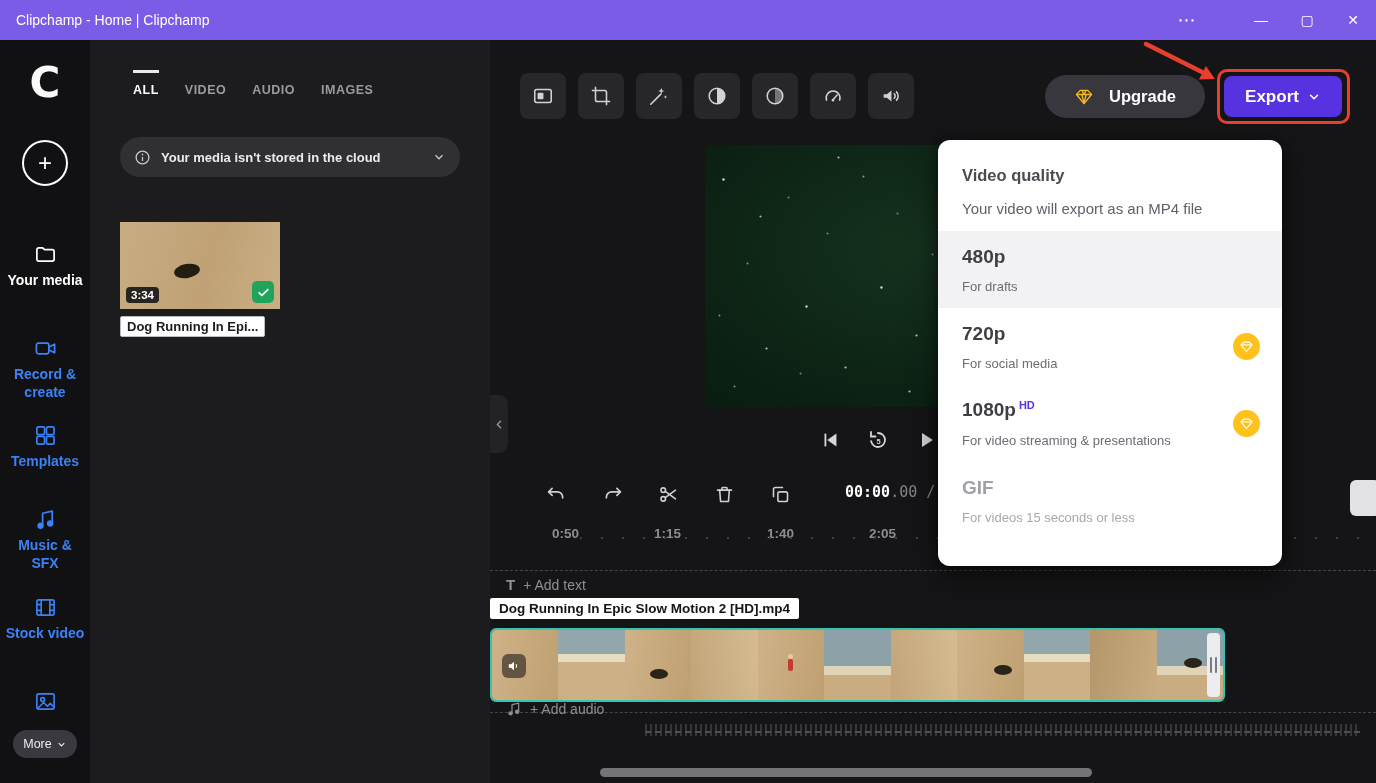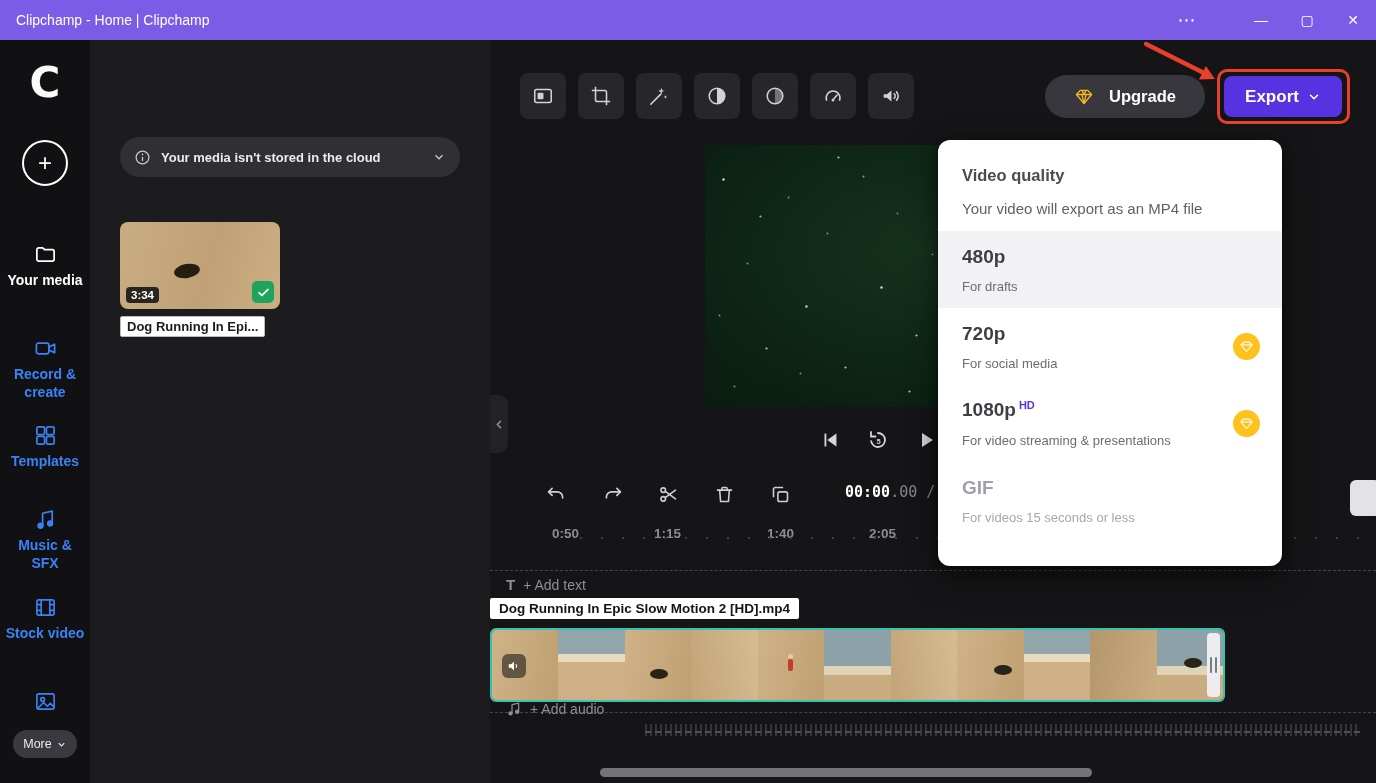--- a/index.html
+++ b/index.html
@@ -34,21 +34,21 @@
 
   
   .media-panel{position:absolute;left:90px;top:40px;width:400px;height:743px;background:#1c1c1f}
   .tabs{position:absolute;left:43px;top:30px;display:flex;gap:26px}
   .tab{padding-top:10px;border-top:3px solid transparent;font-size:12.5px;font-weight:700;
     letter-spacing:.5px;color:#9a9aa0;cursor:pointer}
   .tab.active{color:#fff;border-top-color:#e9e9ec}
   .notice{position:absolute;left:30px;top:97px;width:340px;height:40px;border-radius:20px;
     background:#2f2f34;display:flex;align-items:center;padding:0 14px;gap:10px;cursor:pointer}
   .notice-text{flex:1;font-size:13px;font-weight:600;color:#ececee}
-  .media-card{position:absolute;left:30px;top:182px;width:160px;height:87px;border-radius:8px;
+  .media-card{position:absolute;left:30px;top:182px;width:160px;height:87px;border-radius:0;
     overflow:hidden;cursor:pointer;
     background:linear-gradient(105deg,#c9ad82 0%,#bfa175 55%,#cbaf84 100%)}
   .thumb-dog{position:absolute;left:34%;top:48%;width:26px;height:14px;background:#241d12;
     border-radius:50%;transform:rotate(-10deg)}
   .dur-badge{position:absolute;left:6px;bottom:6px;background:rgba(18,18,18,.88);color:#fff;
     font-size:11.5px;font-weight:600;padding:2px 5px;border-radius:4px}
   .check-badge{position:absolute;right:6px;bottom:6px;width:22px;height:22px;border-radius:5px;
     background:var(--check-green,#1FA45B);display:flex;align-items:center;justify-content:center}
   .media-name{position:absolute;left:30px;top:276px;max-width:162px;background:#fff;color:#1c1c1c;
     font-size:13px;font-weight:600;padding:2px 6px;border:1px solid #bcbcc0;border-radius:2px;
@@ -233,20 +233,26 @@
       <span>More</span>
       <span>
           <svg width="11" height="11" viewBox="0 0 24 24" fill="none" stroke="currentColor" stroke-width="2.4">
             <path d="M6 9l6 6 6-6"></path>
           </svg>
         </span>
     </div>
   </div>
 
   <div class="media-panel">
+    <div class="tabs">
+      <div class="tab active">ALL</div>
+      <div class="tab">VIDEO</div>
+      <div class="tab">AUDIO</div>
+      <div class="tab">IMAGES</div>
+    </div>
 
     <div class="notice">
       <span>
           <svg width="17" height="17" viewBox="0 0 24 24" fill="none" stroke="#c9c9ce" stroke-width="1.8">
             <circle cx="12" cy="12" r="9"></circle>
             <path d="M12 11v6"></path>
             <circle cx="12" cy="7.6" r="1.2" fill="#c9c9ce" stroke="none"></circle>
           </svg>
         </span>
       <span class="notice-text">Your media isn't stored in the cloud</span>

